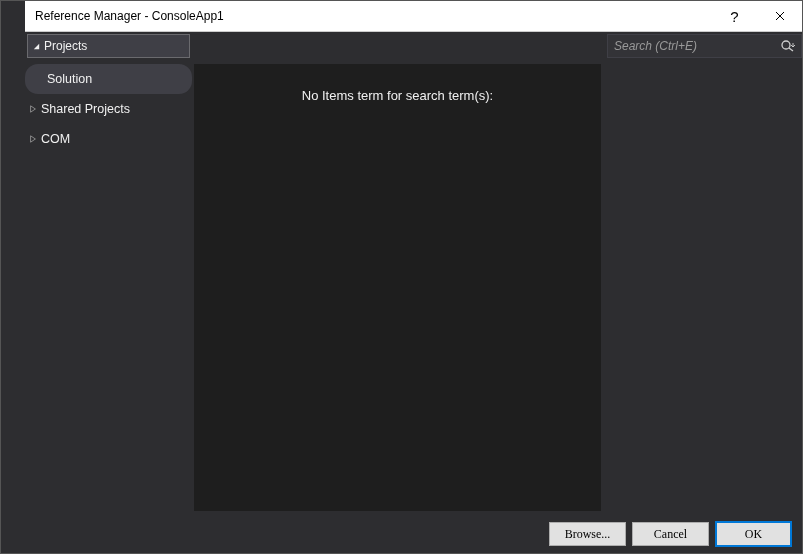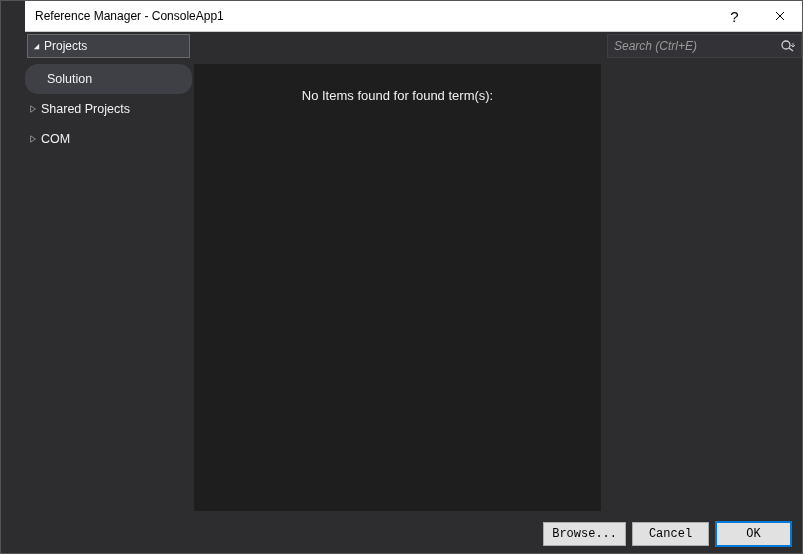--- a/index.html
+++ b/index.html
@@ -155,21 +155,21 @@
     padding: 0 10px;
     gap: 6px;
   }
   .btn {
     height: 24px;
     min-width: 77px;
     background: #e1e1e1;
     border: 1px solid #adadad;
     color: #000;
     font-size: 12px;
-    font-family: Liberation Mono, monospace;
+    font-family: Liberation Serif, serif;
     display: flex;
     align-items: center;
     justify-content: center;
     padding: 0 8px;
   }
   .btn.default {
     border: 2px solid #0078d7;
     height: 26px;
   }
   svg { display: block; }
@@ -234,21 +234,21 @@
           <svg width="8" height="8" viewBox="0 0 10 10">
               <path d="M2 1 L8 5 L2 9 Z" fill="none" stroke="#a0a0a0" stroke-width="1"></path>
             </svg>
         </span>
         <span>COM</span>
       </div>
     </div>
 
     <div class="content">
       <div class="listpane">
-        <div>No Items found for found term(s):</div>
+        <div>No Items term for search term(s):</div>
       </div>
       <div class="rightpane"></div>
     </div>
   </div>
 
   <div class="footer">
     <button class="btn">Browse...</button>
     <button class="btn">Cancel</button>
     <button class="btn default">OK</button>
   </div>

